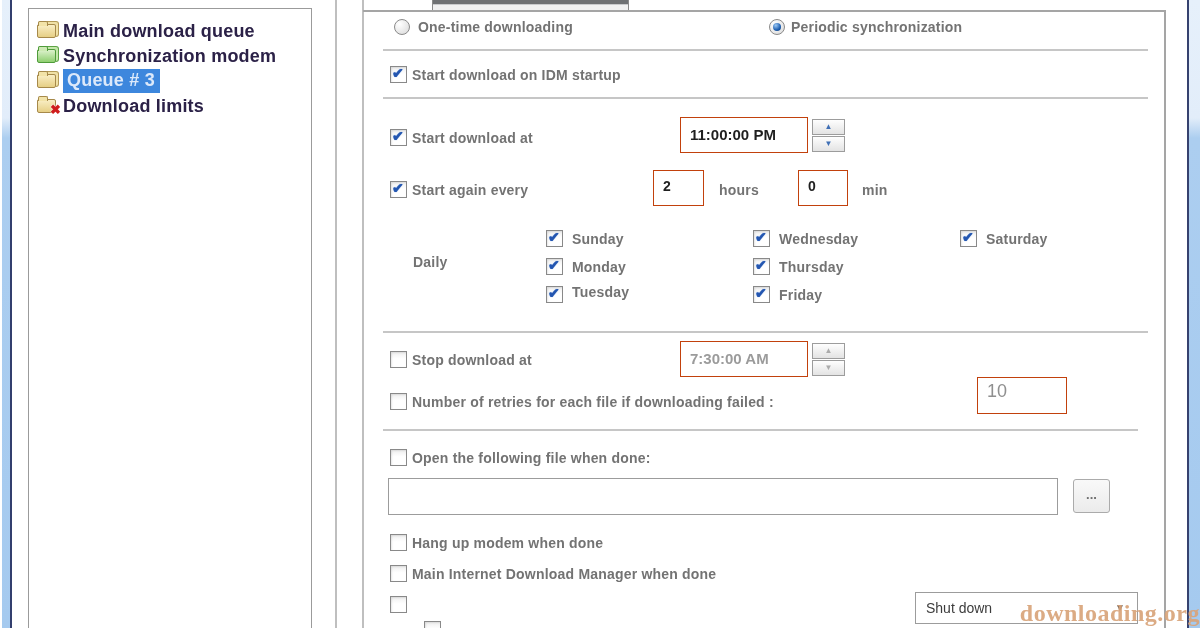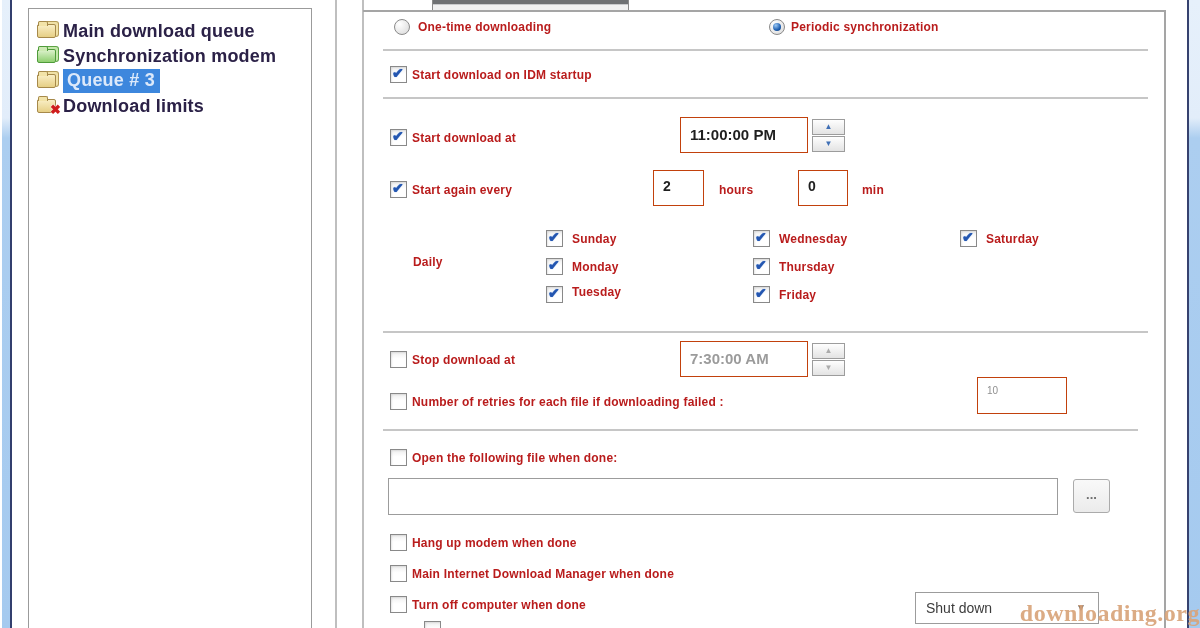--- a/index.html
+++ b/index.html
@@ -12,21 +12,21 @@
     background:linear-gradient(to bottom,#e6f0fb 0,#e2edfa 118px,#accef0 138px,#a5caef 628px);
     border-left:2px solid #ffffff;box-sizing:border-box;}
   .wb-left-line{left:10px;top:0;width:2px;height:628px;background:#333f6e;}
   .wb-right{right:0;top:0;width:13px;height:628px;
     background:linear-gradient(to bottom,#e6f0fb 0,#e2edfa 118px,#accef0 138px,#a5caef 628px);
     border-left:2px solid #36426f;box-sizing:border-box;}
   
   .listbox{left:28px;top:8px;width:284px;height:640px;background:#fff;
     border:1px solid #9b9b9b;box-sizing:border-box;}
   .side-item{position:absolute;left:8px;height:22px;display:flex;align-items:center;gap:7px;cursor:default;}
-  .lbl{position:absolute;font-size:12px;font-weight:700;color:#b91c1c;letter-spacing:.2px;
+  .lbl{position:absolute;font-size:14px;font-weight:700;color:#737373;letter-spacing:.2px;
        line-height:20px;white-space:nowrap;}
   .side-label{font-size:18px;font-weight:700;color:#2b2147;letter-spacing:.2px;white-space:nowrap;}
   .side-label.selected{background:#3d87dd;color:#dce9fa;padding:1px 5px 2px 4px;}
   
   .folder{width:19px;height:14px;position:relative;border-radius:2px;flex:0 0 auto;
     background:linear-gradient(#f9eec5,#e6cf85);border:1px solid #a6894a;box-sizing:border-box;
     box-shadow:2px -2px 0 0 #f0e1a6, 2px -2px 0 1px #b39a56;}
   .folder::before{content:"";position:absolute;top:-4px;left:0px;width:8px;height:4px;
     background:#f2e3a8;border:1px solid #a6894a;border-bottom:none;border-radius:2px 2px 0 0;}
   .folder.green{background:linear-gradient(#ddf2cd,#8fcf70);border-color:#4e9b3a;
@@ -51,21 +51,21 @@
   .cb{position:absolute;width:17px;height:17px;box-sizing:border-box;border:1px solid #898989;
     background:linear-gradient(#efefef,#ffffff 45%);box-shadow:inset 1px 1px 2px rgba(0,0,0,.10);}
   .cb.checked::after{content:"✔";position:absolute;left:1px;top:-2px;font-size:14px;font-weight:700;
     color:#2456b0;text-shadow:0 0 1px #5d8ed6;}
   
   .field{position:absolute;background:#fff;border:1px solid #c2410c;box-sizing:border-box;}
   .ftext{display:block;line-height:33px;padding-left:9px;font-weight:700;font-size:15px;color:#9b9b9b;
     white-space:nowrap;}
   .on .ftext{color:#1f1f1f;}
   .num{font-size:14px;color:#2a2a2a;line-height:30px;}
-  .dimnum{font-size:10px;font-weight:400;color:#8f8f8f;line-height:26px;}
+  .dimnum{font-size:18px;font-weight:400;color:#8f8f8f;line-height:26px;}
   
   .spin{position:absolute;width:33px;height:33px;box-sizing:border-box;}
   .spin .sbtn{position:absolute;left:0;width:33px;height:16px;box-sizing:border-box;border:1px solid #9c9c9c;
     background:linear-gradient(#fefefe,#e3e3e3);text-align:center;line-height:14px;font-size:8px;color:#ababab;}
   .spin .up{top:0;} .spin .dn{top:17px;}
   .spin.on .sbtn{color:#3f6fb5;}
   
   .tinput{position:absolute;box-sizing:border-box;border:1px solid #9c9c9c;background:#fff;
     font-family:"Liberation Sans",sans-serif;font-size:14px;padding:0 8px;outline:none;}
   .browse{position:absolute;box-sizing:border-box;border:1px solid #ababab;border-radius:3px;
@@ -181,22 +181,21 @@
   <span class="cb" style="left:390px;top:449px;"></span>
   <span class="lbl" style="left:412px;top:448px;">Open the following file when done:</span>
   <input class="tinput" style="left: 388px; top: 478px; width: 670px; height: 37px;" type="text" value="">
   <div class="browse" style="left:1073px;top:479px;width:37px;height:34px;">...</div>
 
   <span class="cb" style="left:390px;top:534px;"></span>
   <span class="lbl" style="left:412px;top:533px;">Hang up modem when done</span>
   <span class="cb" style="left:390px;top:565px;"></span>
   <span class="lbl" style="left:412px;top:564px;">Main Internet Download Manager when done</span>
   <span class="cb" style="left:390px;top:596px;"></span>
-  <span class="lbl" style="left:412px;top:595px;">Turn off computer when done</span>
   <span class="cb" style="left:424px;top:621px;"></span>
 
-  <div class="dropdown" style="left:915px;top:592px;width:184px;height:32px;">
+  <div class="dropdown" style="left:915px;top:592px;width:223px;height:32px;">
     <span class="ddtext">Shut down</span>
     <span class="ddarrow">▼</span>
   </div>
 
   <span class="watermark">downloading.org</span>
 </div>
 
 </body></html>

